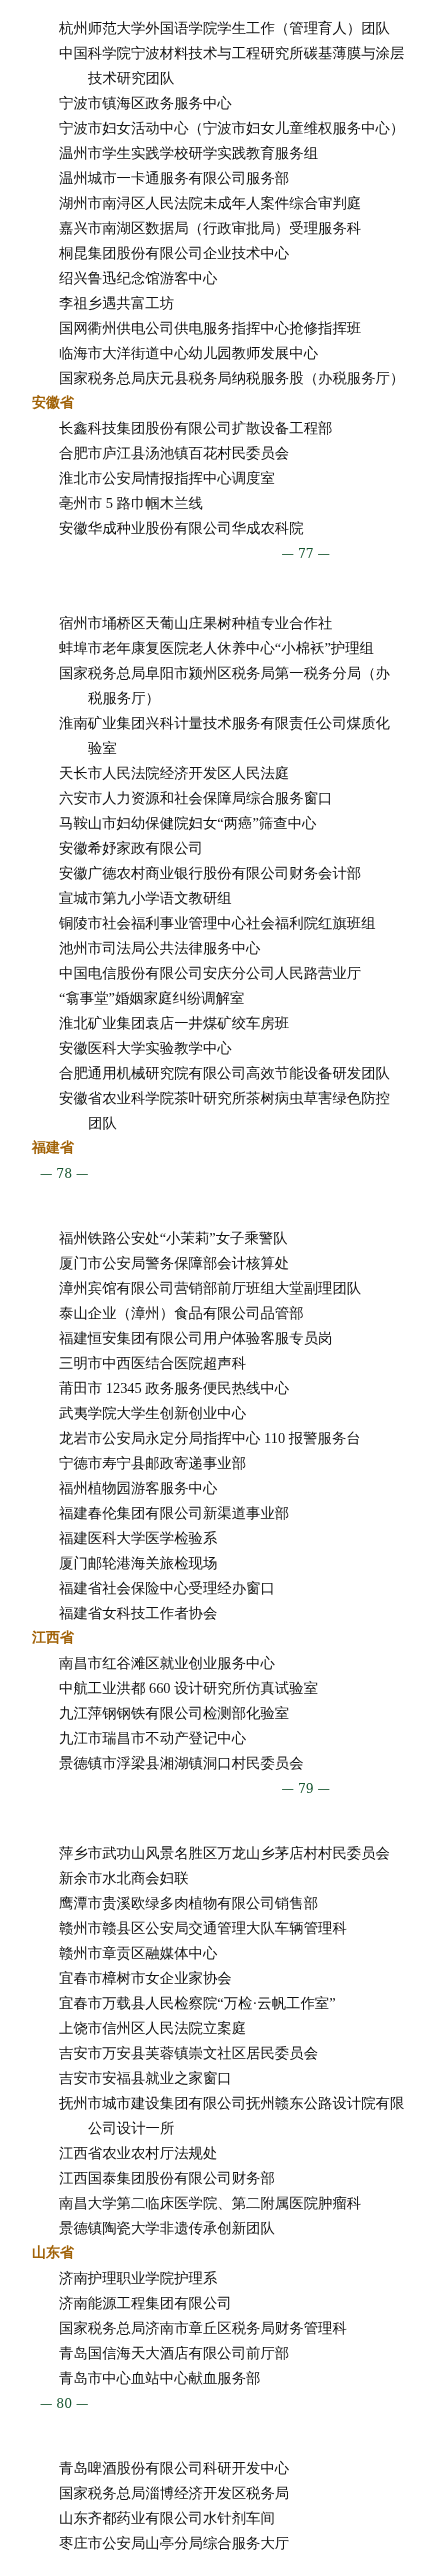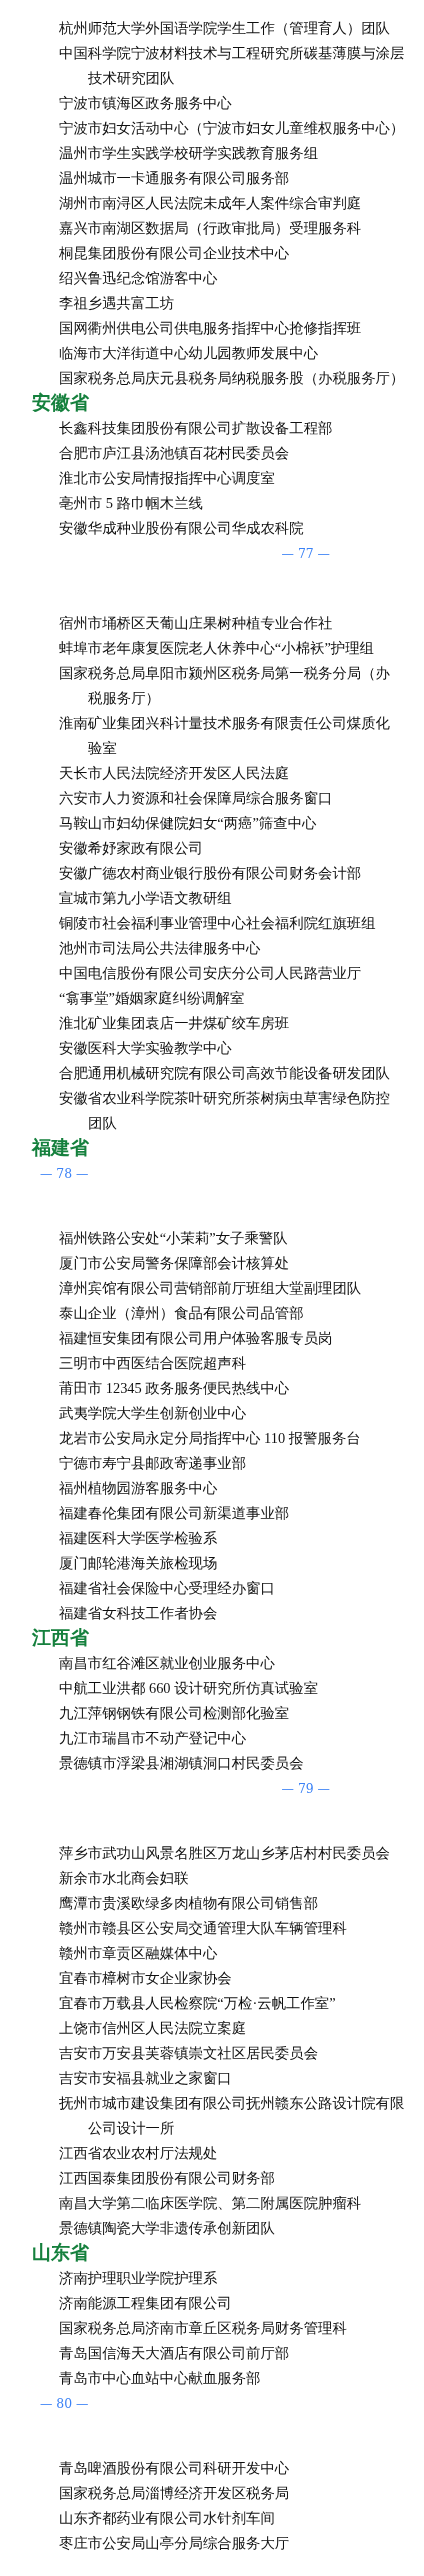--- a/index.html
+++ b/index.html
@@ -26,27 +26,27 @@
     align-items: center;
     white-space: nowrap;
     font-size: 14.4px;
     color: #101010;
   }
   .entry { padding-left: 59px; }
   .wrap  { padding-left: 88px; }
   .heading {
     padding-left: 32px;
     font-weight: 700;
-    font-size: 19px;
+    font-size: 14px;
     font-family: "Liberation Sans", "DejaVu Sans", sans-serif;
-    color: #15803d;
+    color: #a16207;
   }
   .pagenum {
     font-size: 12.4px;
-    color: #3b82f6;
+    color: #14532d;
     font-family: "DejaVu Serif", serif;
   }
   .pn-right { justify-content: flex-end; padding-right: 36px; }
   .pn-left  { padding-left: 40px; }
 </style>
 </head>
 <body>
 
 <div id="doc">
     <div class="page page-77">

